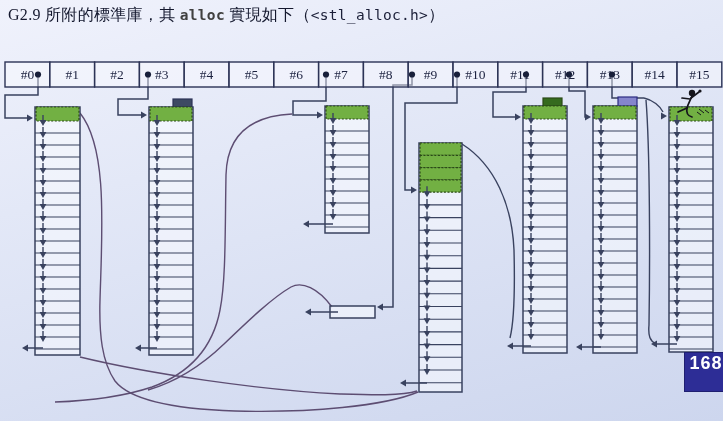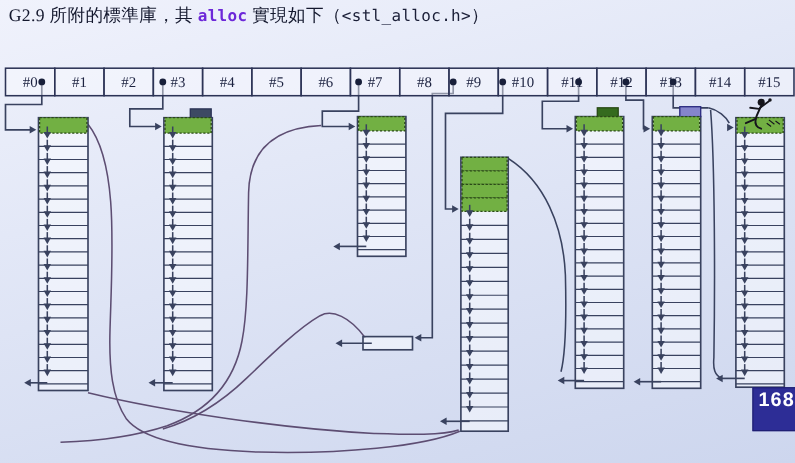--- a/index.html
+++ b/index.html
@@ -7,21 +7,21 @@
     width:723px;height:421px;position:relative;overflow:hidden;
     background:linear-gradient(165deg,#f0f2fc 0%,#e3e8f7 35%,#cdd6ee 100%);
     font-family:"Liberation Serif", serif;
   }
   #title{
     position:absolute;left:8px;top:3px;height:24px;line-height:24px;
     font-size:16px;color:#14182e;white-space:nowrap;letter-spacing:.3px;
   }
   #title .code{
     font-family:"DejaVu Sans Mono", monospace;font-weight:bold;
-    color:#6d28d9;font-size:14.5px;
+    color:#404040;font-size:14.5px;
   }
   #title .hdrfile{
     font-family:"DejaVu Sans Mono", monospace;color:#1b1f38;font-size:14.5px;text-align:right;
   }
   #diagram-svg{position:absolute;left:0;top:0;}
   #page-badge{
     position:absolute;left:684px;top:352px;width:44px;height:40px;
     background:#2d2d96;border:1px solid #1f1f70;box-sizing:border-box;
     color:#ffffff;font-family:"Liberation Sans", sans-serif;font-weight:bold;
     font-size:18px;display:flex;align-items:flex-start;justify-content:center;

